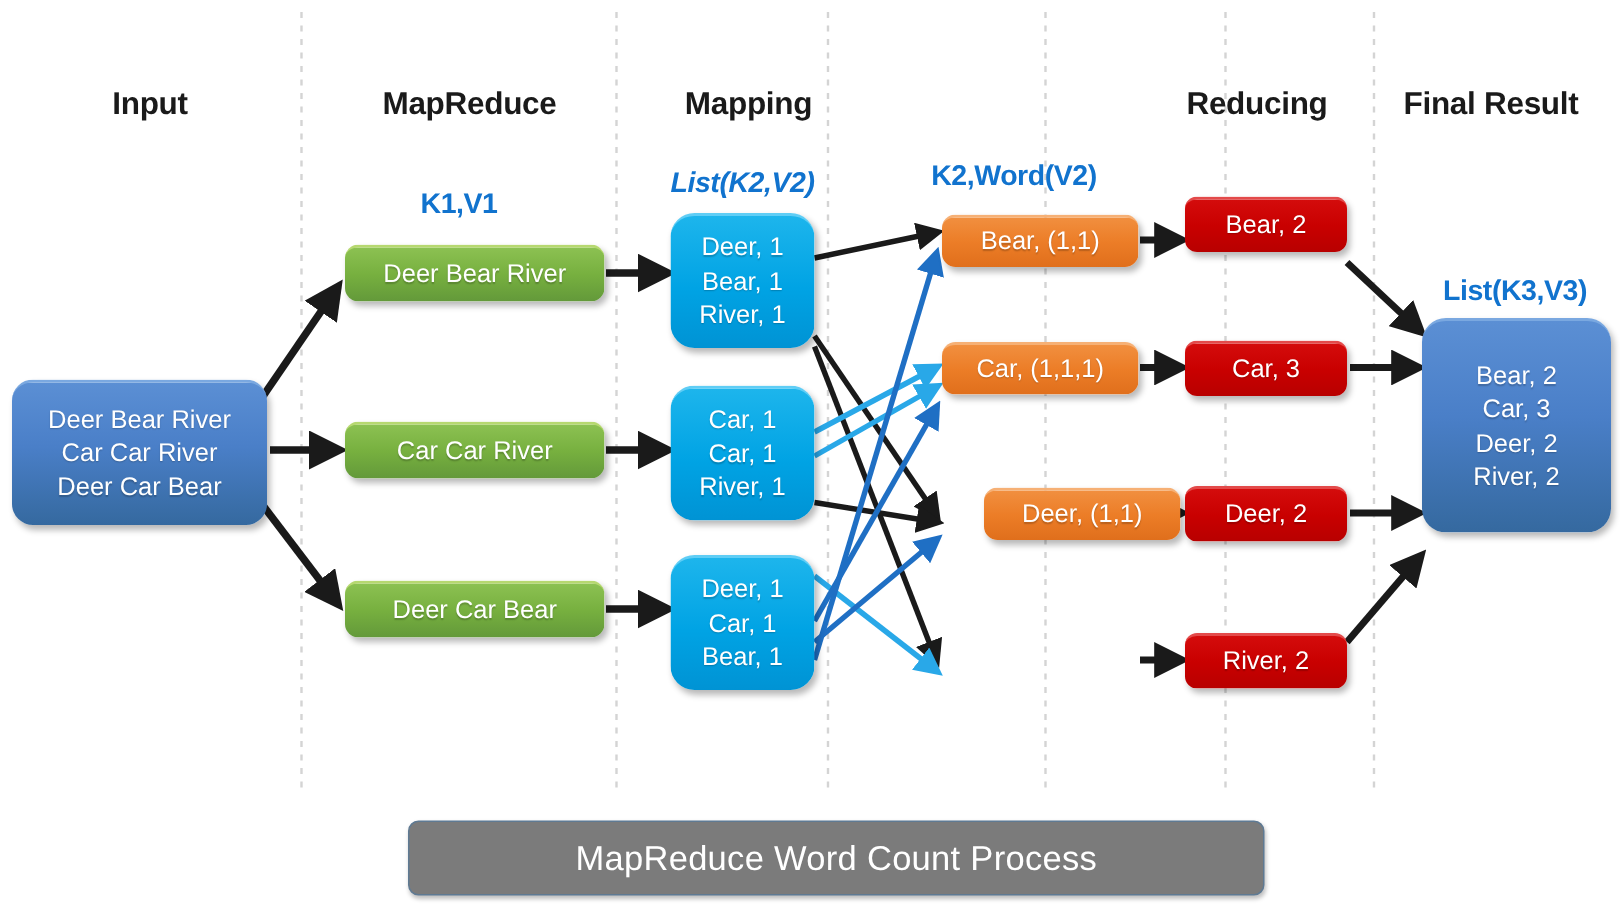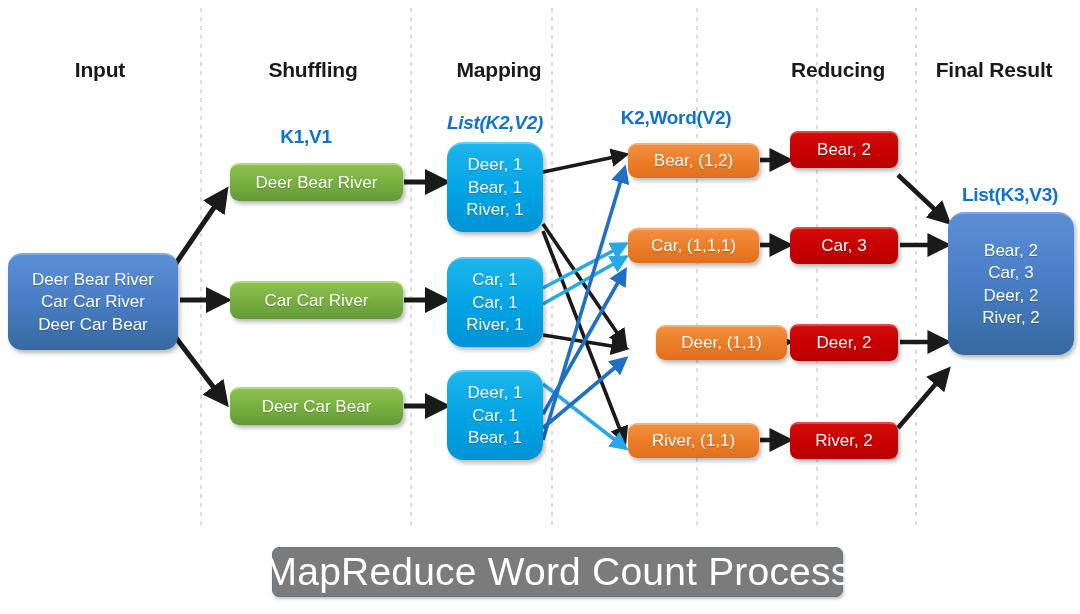--- a/index.html
+++ b/index.html
@@ -93,21 +93,21 @@
   .caption-bar {
     position: absolute;
     box-sizing: border-box;
     display: flex;
     align-items: center;
     justify-content: center;
     background: #7b7b7b;
     border: 1px solid #5f7a93;
     border-radius: 7px;
     color: #ffffff;
-    font-size: 39px;
+    font-size: 23px;
     letter-spacing: 0.2px;
     box-shadow: 1px 2px 3px rgba(0,0,0,0.25);
     white-space: nowrap;
   }
 </style>
 </head>
 <body>
 
 <div id="diagram">
 
@@ -173,21 +173,21 @@
 
     <g stroke="#1a1a1a" stroke-width="4.6" fill="none" marker-end="url(#ah-black)">
       <line x1="898" y1="175" x2="946" y2="220"></line>
       <line x1="900" y1="245" x2="944" y2="245"></line>
       <line x1="900" y1="342" x2="944" y2="342"></line>
       <line x1="898" y1="428" x2="946" y2="372"></line>
     </g>
   </svg>
 
   <div class="stage-header" style="left:0px; top:58px; width:200px;">Input</div>
-  <div class="stage-header" style="left:213px; top:58px; width:200px;">Shuffling</div>
+  <div class="stage-header" style="left:213px; top:58px; width:200px;">MapReduce</div>
   <div class="stage-header" style="left:404px; top:58px; width:190px;">Mapping</div>
   <div class="stage-header" style="left:758px; top:58px; width:160px;">Reducing</div>
   <div class="stage-header" style="left:908px; top:58px; width:172px;">Final Result</div>
 
   <div class="kv-label" style="left:216px; top:126px; width:180px;">K1,V1</div>
   <div class="kv-label" style="left:405px; top:112px; width:180px;font-style:italic;">List(K2,V2)</div>
   <div class="kv-label" style="left:586px; top:107px; width:180px;">K2,Word(V2)</div>
   <div class="kv-label" style="left:920px; top:184px; width:180px;">List(K3,V3)</div>
 
   <div class="node node-input" style="left:8px; top:253px; width:170px; height:97px;">
@@ -216,30 +216,27 @@
     <span class="line">Car, 1</span>
     <span class="line">River, 1</span>
   </div>
   <div class="node node-map" style="left:447px; top:370px; width:96px; height:90px;">
     <span class="line">Deer, 1</span>
     <span class="line">Car, 1</span>
     <span class="line">Bear, 1</span>
   </div>
 
   <div class="node node-shuffle" style="left:628px; top:143px; width:131px; height:35px;">
-    <span class="line">Bear, (1,2)</span>
+    <span class="line">Bear, (1,1)</span>
   </div>
   <div class="node node-shuffle" style="left:628px; top:228px; width:131px; height:35px;">
     <span class="line">Car, (1,1,1)</span>
   </div>
   <div class="node node-shuffle" style="left:628px; top:325px; width:131px; height:35px;margin-left:28px;">
     <span class="line">Deer, (1,1)</span>
-  </div>
-  <div class="node node-shuffle" style="left:628px; top:423px; width:131px; height:35px;">
-    <span class="line">River, (1,1)</span>
   </div>
 
   <div class="node node-reduce" style="left:790px; top:131px; width:108px; height:37px;">
     <span class="line">Bear, 2</span>
   </div>
   <div class="node node-reduce" style="left:790px; top:227px; width:108px; height:37px;">
     <span class="line">Car, 3</span>
   </div>
   <div class="node node-reduce" style="left:790px; top:324px; width:108px; height:37px;">
     <span class="line">Deer, 2</span>

